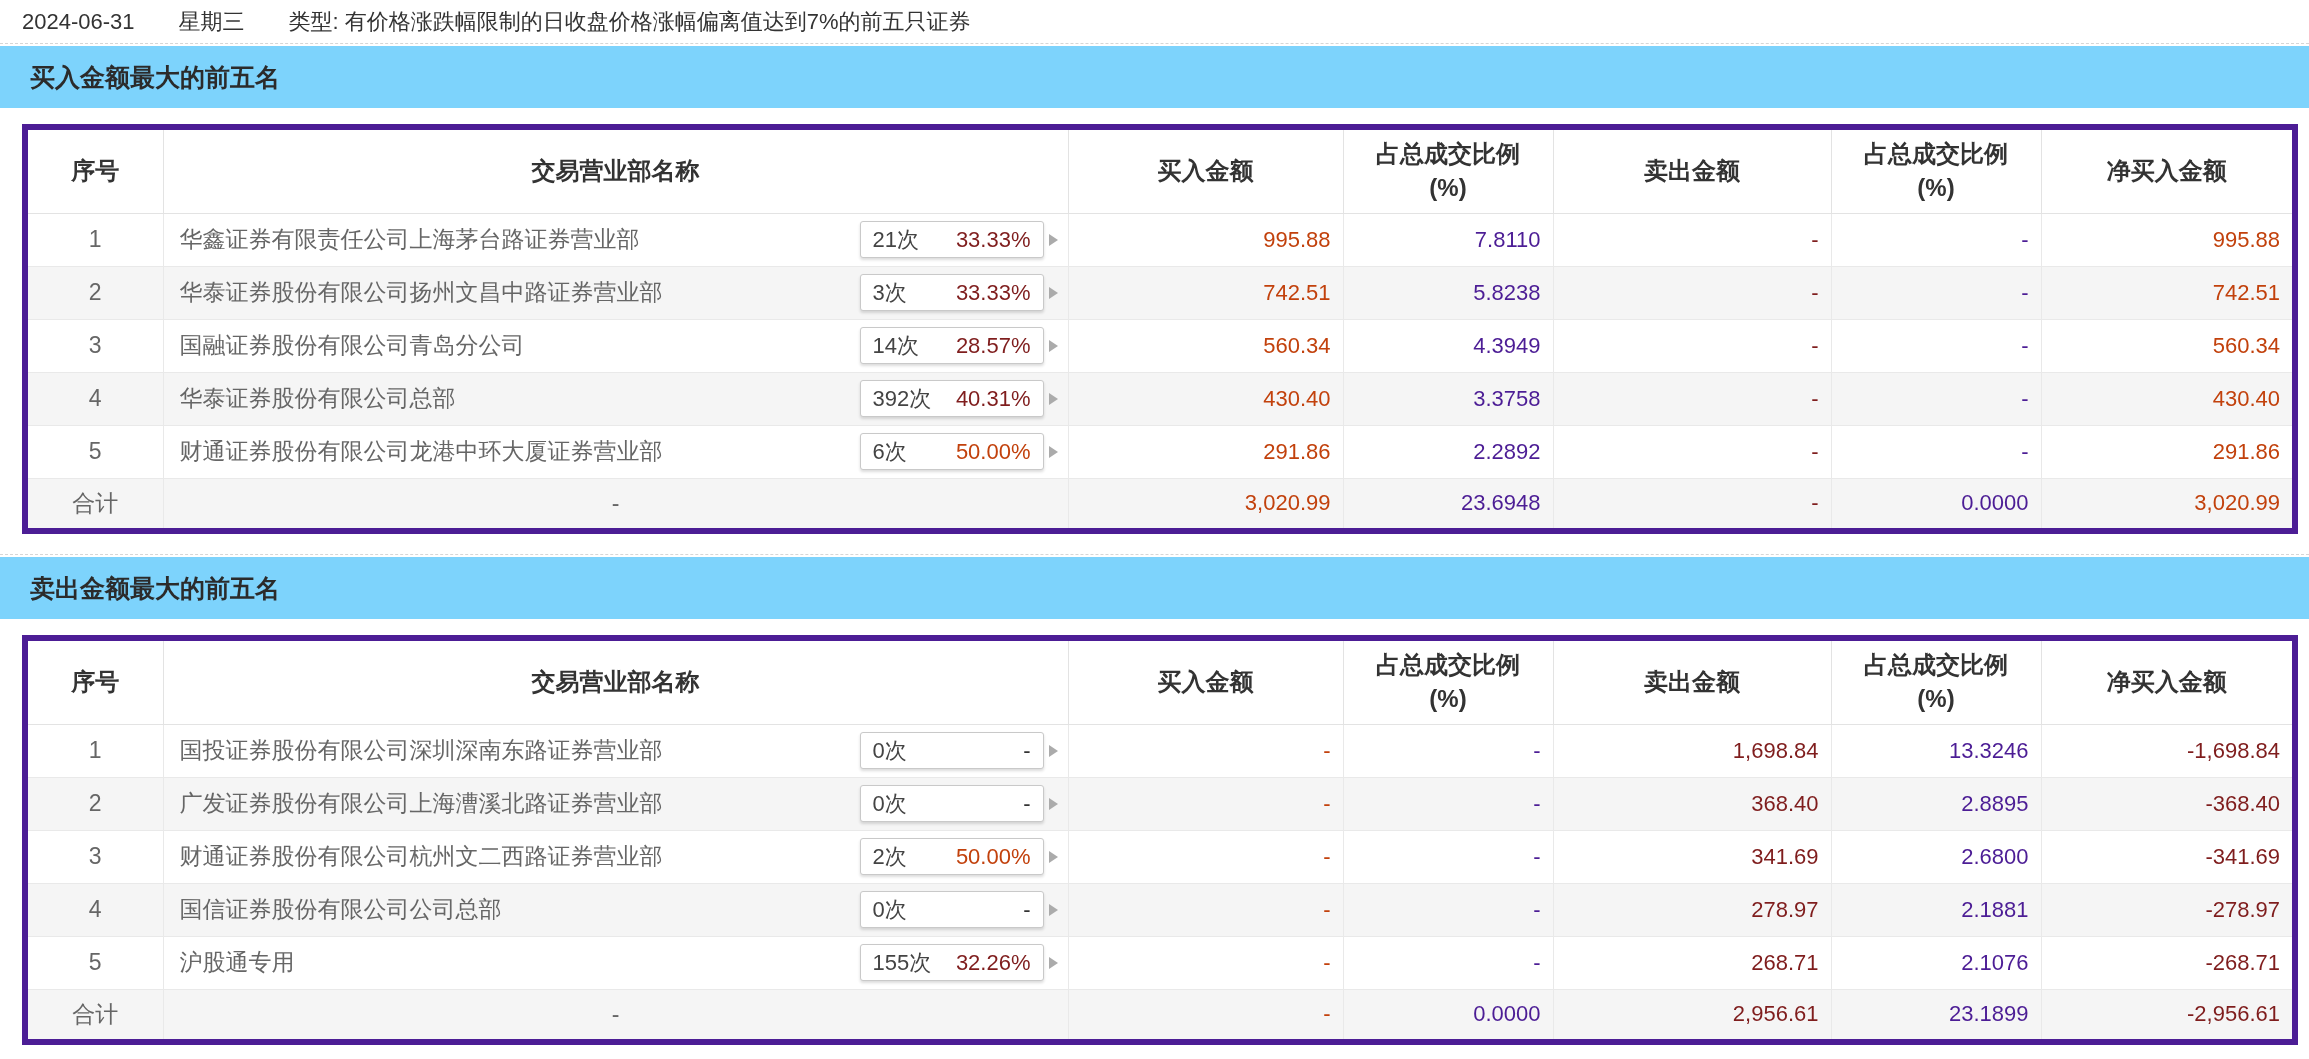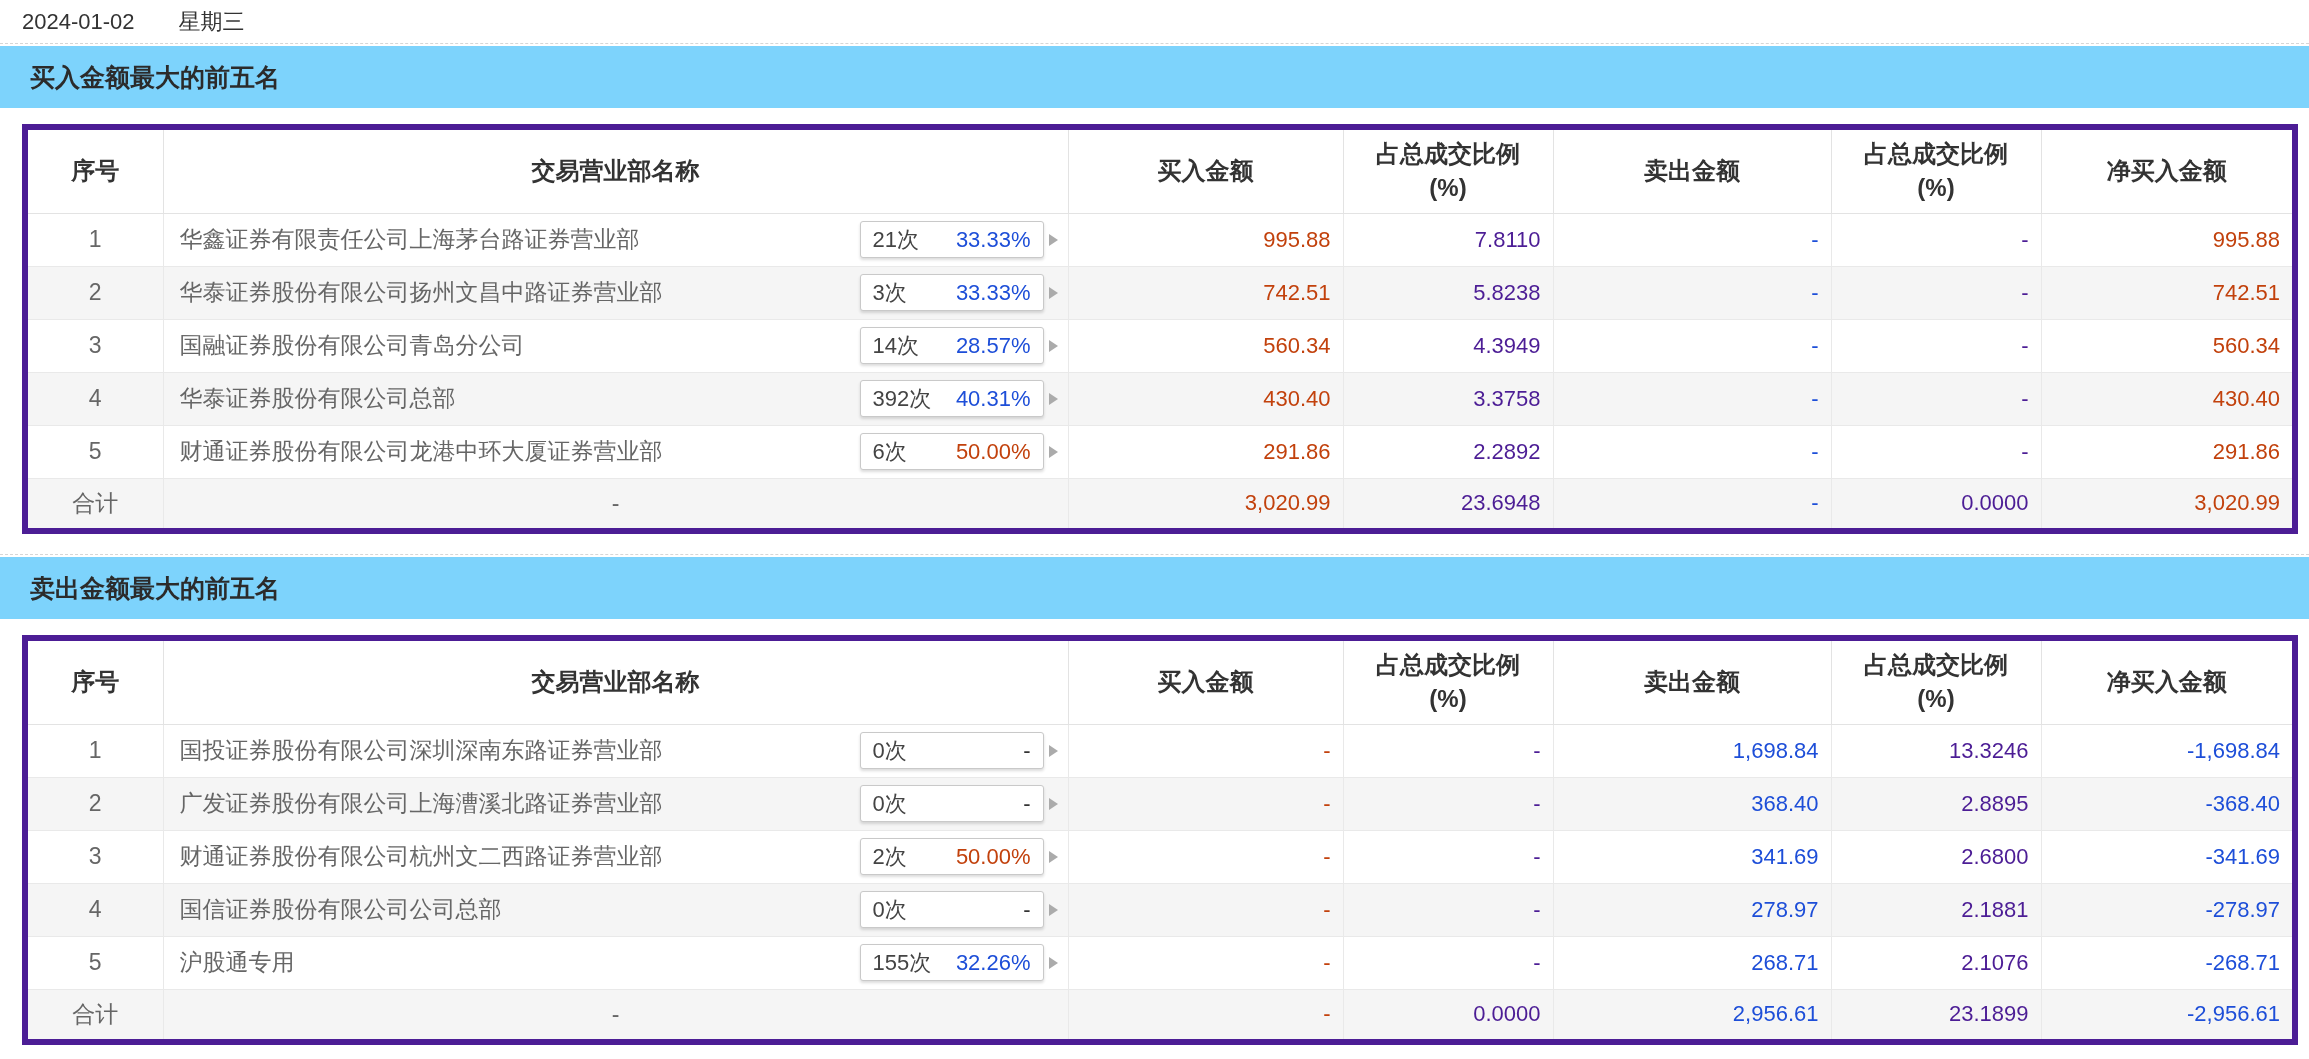--- a/index.html
+++ b/index.html
@@ -26,21 +26,21 @@
   th { height: 86px; background: #fff; border: 1px solid #e3e3e3; font-size: 24px;
     font-weight: bold; color: #333; text-align: center; vertical-align: middle;
     white-space: pre-line; line-height: 34px; }
   td { height: 53px; border: 1px solid #e9e9e9; font-size: 23px; vertical-align: middle; }
   tbody tr:nth-child(even) td { background: #f5f5f5; }
 
   td.t-rank { text-align: center; color: #666; }
   td.t-name { color: #666; padding: 0 10px 0 16px; }
   td.num { text-align: right; padding-right: 12px; font-size: 22px; }
   .red   { color: #c2410c; }
-  .green { color: #1d4ed8; }
+  .green { color: #7f1d1d; }
   .gray  { color: #4c1d95; }
   .dark  { color: #333333; }
 
   .namecell { display: flex; align-items: center; justify-content: space-between; text-align: right; }
   .namecell .bname { white-space: nowrap; overflow: hidden; }
   .badgewrap { display: flex; align-items: center; flex: none; }
   .badge { width: 184px; height: 37px; background: #fff; border: 1px solid #c9c9c9;
     border-radius: 3px; box-shadow: 0 2px 3px rgba(0,0,0,0.14); display: flex;
     align-items: center; justify-content: space-between; padding: 0 12px;
     font-size: 22px; cursor: pointer; }
@@ -50,22 +50,23 @@
     margin-left: 5px; }
   td.t-total-name { text-align: center; color: #666; }
 
   .hr-dashed { border-top: 1px dashed #d6d6d6; height: 0; }
   .sep-bottom { margin-top: 6px; }
 </style>
 </head>
 <body>
 
 <div class="topbar">
-  <span>2024-01-02</span>
+  <span>2024-06-31</span>
   <span>星期三</span>
+  <span>类型: 有价格涨跌幅限制的日收盘价格涨幅偏离值达到7%的前五只证券</span>
 </div>
 
 <div class="section-bar">
   <span>买入金额最大的前五名</span>
 </div>
 
 <table class="rank">
   <colgroup>
     <col class="c-rank">
       <col class="c-name">

